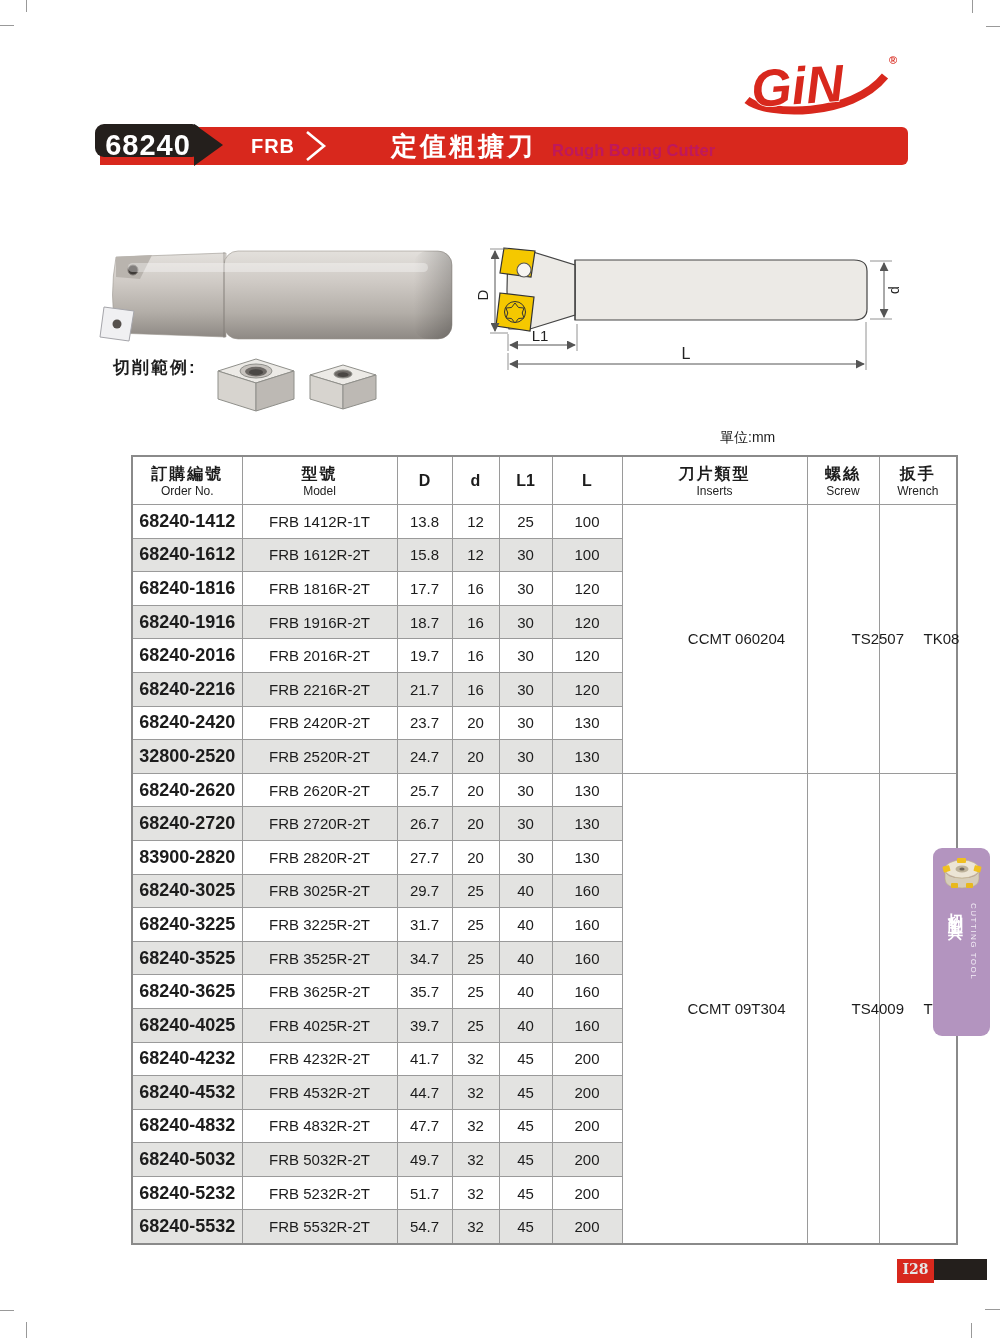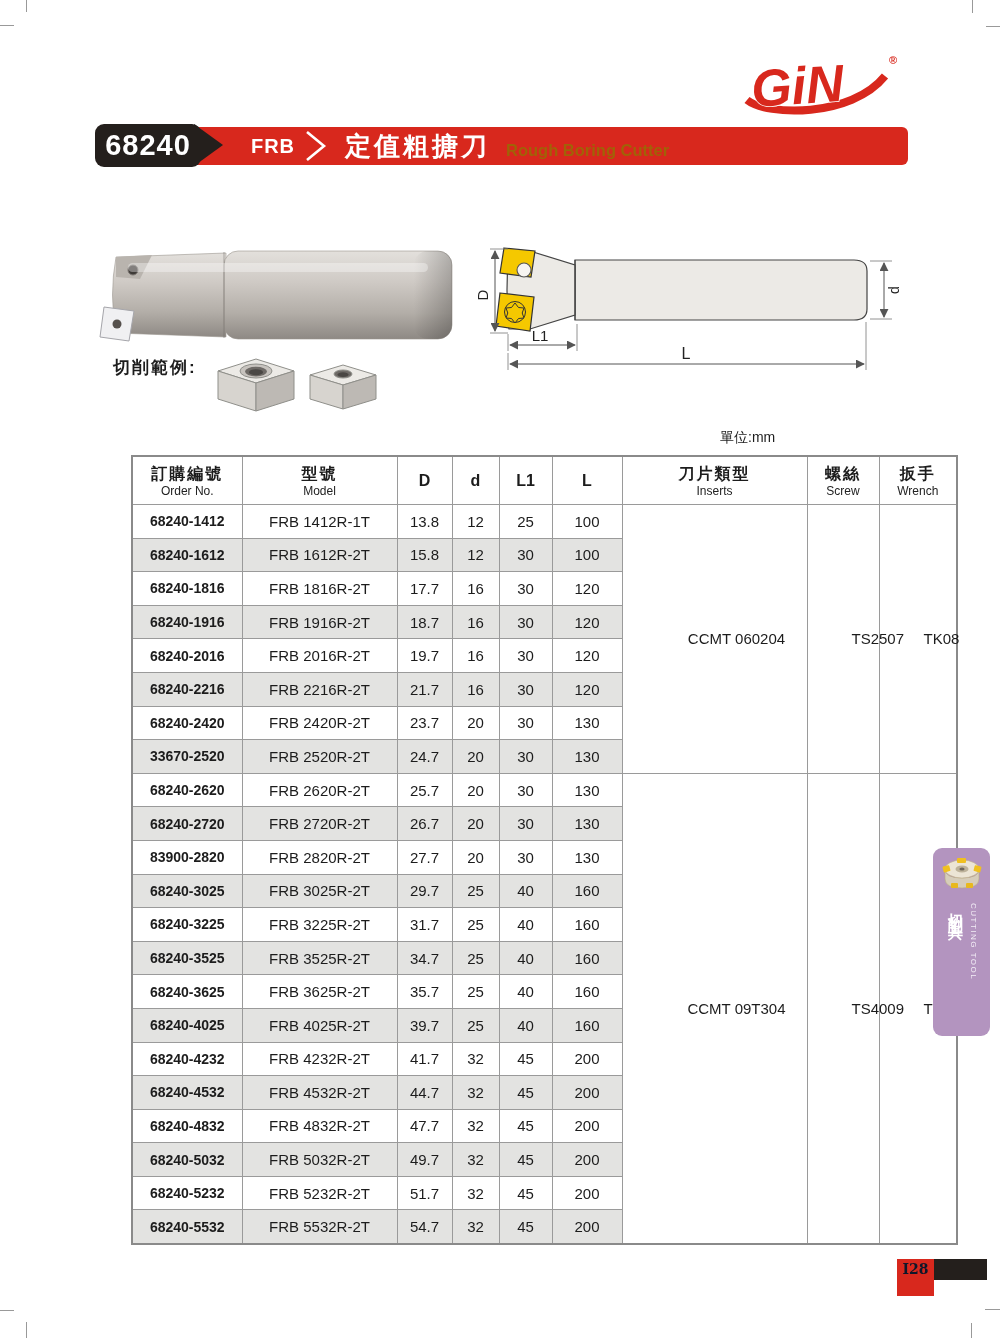--- a/index.html
+++ b/index.html
@@ -5,34 +5,34 @@
   html,body{margin:0;padding:0;}
   body{
     width:1000px;height:1338px;position:relative;background:#ffffff;
     font-family:"Liberation Sans",sans-serif;overflow:hidden;color:#1c1c1c;
   }
   .cropmark{position:absolute;background:#999;}
 
   
   .banner{position:absolute;left:100px;top:127px;width:808px;height:38px;
     background:#d8281d;border-radius:0 6px 6px 0;}
-  .tab68240{position:absolute;left:95px;top:124px;width:106px;height:43px;
+  .tab68240{position:absolute;left:95px;top:124px;width:106px;height:33px;
     background:#241f1c;border-radius:9px;z-index:3;}
   .tab68240 .num{display:block;width:106px;text-align:center;line-height:43px;
     color:#fff;font-weight:bold;font-size:29px;letter-spacing:1px;}
   .tab68240::after{content:'';position:absolute;left:99px;top:0;
     border-top:21.5px solid transparent;border-bottom:21.5px solid transparent;
     border-left:29px solid #241f1c;}
   .frb{position:absolute;left:240px;top:127px;width:66px;height:38px;line-height:38px;
     text-align:center;color:#fff;font-weight:bold;font-size:20px;letter-spacing:1px;z-index:4;}
   .chev{position:absolute;left:303px;top:130px;z-index:4;}
   .titlewrap{position:absolute;left:345px;top:127px;height:38px;display:flex;
     align-items:center;gap:16px;z-index:4;}
-  .title-zh{color:#fff;font-weight:bold;font-size:26px;letter-spacing:3px;}
-  .title-en{color:#a16207;font-weight:bold;font-size:16.5px;margin-top:9px;}
+  .title-zh{color:#fff;font-weight:bold;font-size:26px;letter-spacing:3px;margin-left:46px;}
+  .title-en{color:#be185d;font-weight:bold;font-size:16.5px;margin-top:9px;}
 
   
   .logo{position:absolute;left:733px;top:48px;}
 
   
   .photo{position:absolute;left:98px;top:243px;}
   .drawing{position:absolute;left:478px;top:237px;}
   .cutlabel{position:absolute;left:113px;top:356px;font-size:17px;font-weight:bold;letter-spacing:2px;}
   .blocks{position:absolute;left:210px;top:353px;}
 
@@ -40,34 +40,34 @@
   .unit{position:absolute;left:720px;top:429px;width:200px;text-align:left;font-size:14px;}
   table.spec{position:absolute;left:95px;top:455px;width:825px;border-collapse:collapse;
     table-layout:fixed;border:2px solid #8a8a8a;margin-left:36px;}
   table.spec th,table.spec td{border:1px solid #9a9a9a;text-align:center;padding:0;}
   table.spec thead th{height:47px;vertical-align:middle;background:#fff;}
   .th-zh{font-size:16px;font-weight:bold;letter-spacing:2px;line-height:20px;}
   .th-en{font-size:12px;font-weight:normal;color:#222;line-height:14px;}
   .th-dim{font-size:16px;font-weight:bold;}
   table.spec td{height:32.6px;font-size:15px;background:#fff;}
   table.spec tr.stripe td.data{background:#e3e3e1;}
-  table.spec td.order{font-weight:bold;font-size:14px;}
+  table.spec td.order{font-weight:bold;font-size:18px;}
   table.spec td.merged{background:#fff;font-size:15px;padding-left:44px;}
 
   
   .sidetab{position:absolute;left:933px;top:848px;width:57px;height:188px;
     background:#b394bf;border-radius:9px;display:flex;flex-direction:column;
     align-items:center;padding-top:9px;box-sizing:border-box;}
   .sidetexts{display:flex;flex-direction:row;align-items:flex-start;gap:4px;margin-top:6px;}
   .side-zh{writing-mode:vertical-rl;font-size:15px;font-weight:bold;color:#fff;letter-spacing:4px;}
   .side-en{writing-mode:vertical-rl;font-size:8px;color:#f3eef6;letter-spacing:1.5px;margin-top:2px;}
 
   
   .pagetab{position:absolute;left:897px;top:1259px;display:flex;}
-  .pagetab .red{width:37px;height:37px;background:#d8281d;color:#0f172a;text-align:center;
+  .pagetab .red{width:37px;height:24px;background:#d8281d;color:#e5e5e5;text-align:center;
     line-height:21px;font-family:"DejaVu Serif",serif;font-weight:bold;font-size:14px;}
   .pagetab .blk{width:53px;height:21px;background:#241f1c;}
 </style>
 </head>
 <body>
 
 <div class="cropmark" style="left:26px;top:0;width:1px;height:12px;"></div>
 <div class="cropmark" style="left:0;top:25px;width:14px;height:1px;"></div>
 <div class="cropmark" style="left:972px;top:0;width:1px;height:13px;"></div>
 <div class="cropmark" style="left:986px;top:26px;width:14px;height:1px;"></div>
@@ -281,21 +281,21 @@
       </tr>
       <tr>
         <td class="data order">68240-2420</td>
         <td class="data">FRB 2420R-2T</td>
         <td class="data">23.7</td>
         <td class="data">20</td>
         <td class="data">30</td>
         <td class="data">130</td>
       </tr>
       <tr class="stripe">
-        <td class="data order">33670-2520</td>
+        <td class="data order">32800-2520</td>
         <td class="data">FRB 2520R-2T</td>
         <td class="data">24.7</td>
         <td class="data">20</td>
         <td class="data">30</td>
         <td class="data">130</td>
       </tr>
       <tr>
         <td class="data order">68240-2620</td>
         <td class="data">FRB 2620R-2T</td>
         <td class="data">25.7</td>

